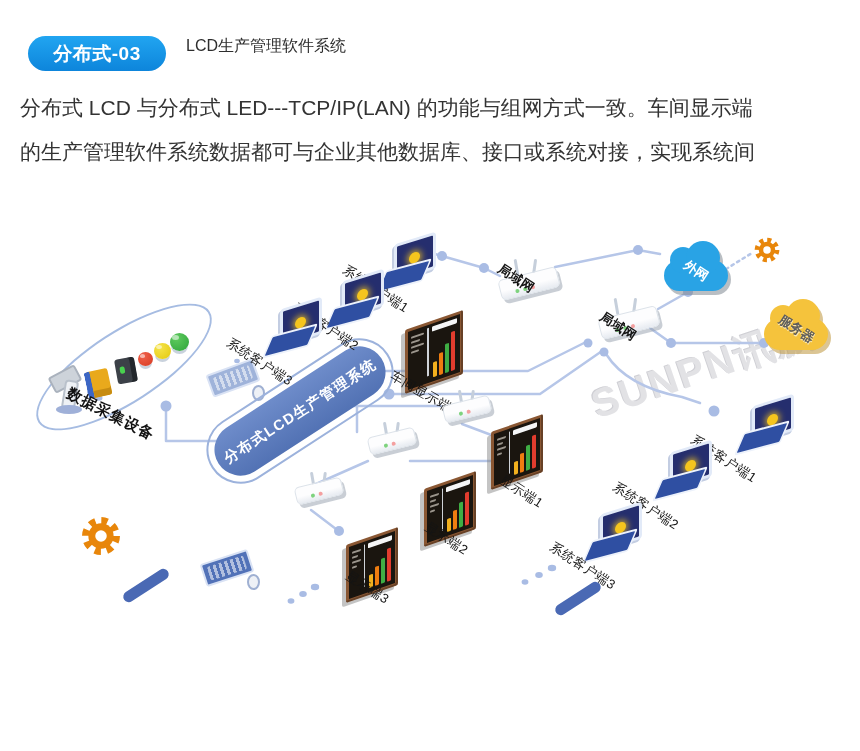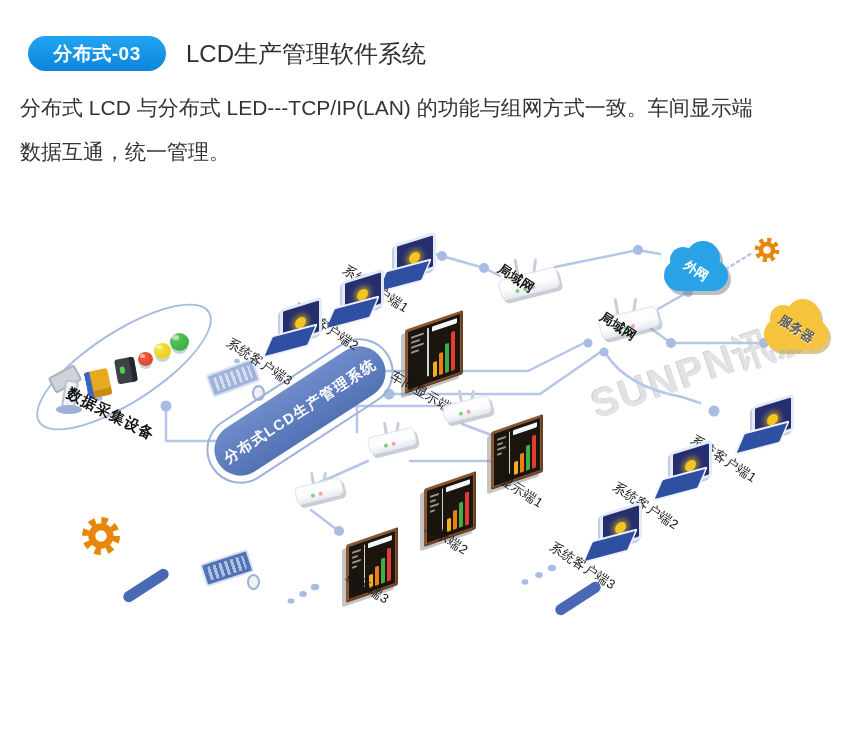--- a/index.html
+++ b/index.html
@@ -1,27 +1,27 @@
 <!DOCTYPE html>
 <html><head>
 <meta charset="utf-8">
 <style>
   html,body{margin:0;padding:0;}
   body{
     width:860px;height:751px;position:relative;background:#ffffff;overflow:hidden;
     font-family:"Liberation Sans","DejaVu Sans",sans-serif;
   }
   
-  .hdr{position:absolute;left:28px;top:36px;display:flex;align-items:center;gap:20px;}
+  .hdr{position:absolute;left:28px;top:36px;display:flex;gap:20px;}
   .badge{
     min-width:138px;height:35px;border-radius:18px;display:flex;align-items:center;justify-content:center;
     background:linear-gradient(180deg,#21a5f1,#0d85db);color:#fff;font-size:19px;font-weight:700;
     padding:0 14px;box-sizing:border-box;letter-spacing:.5px;
   }
-  .title{font-size:24px;color:#2e2e2e;}
+  .title{font-size:16px;color:#2e2e2e;}
   .para{position:absolute;left:20px;top:86px;width:822px;color:#333;font-size:21px;line-height:44px;}
   
   .diagram{position:absolute;left:0;top:220px;width:860px;height:531px;}
   .watermark{
     position:absolute;left:584px;top:160px;font-size:40px;font-weight:700;color:#e2e2e5;
     transform:rotate(-19deg);transform-origin:left top;letter-spacing:2px;white-space:nowrap;
     text-shadow:1px 1px 0 #fff,-1px -1px 0 #cfcfd4;
   }
   svg.wires{position:absolute;left:0;top:0;}
   
@@ -114,21 +114,21 @@
 </head>
 <body>
 
 <div class="hdr">
   <div class="badge">分布式-03</div>
   <div class="title">LCD生产管理软件系统</div>
 </div>
 
 <div class="para">
   <div>分布式 LCD 与分布式 LED---TCP/IP(LAN) 的功能与组网方式一致。车间显示端</div>
-  <div>数据互通，统一管理。</div>
+  <div>的生产管理软件系统数据都可与企业其他数据库、接口或系统对接，实现系统间</div>
 </div>
 
 <div class="diagram">
 
   <div class="watermark">SUNPN讯鹏</div>
 
   <svg class="wires" width="860" height="531" viewBox="0 0 860 531">
     <g stroke="#b6c6e8" stroke-width="2.5" fill="none" stroke-linecap="round" stroke-linejoin="round">
       <path d="M166,186 V221 H234"></path>
       <path d="M428,32 L442,36 L484,48 L500,56"></path>

